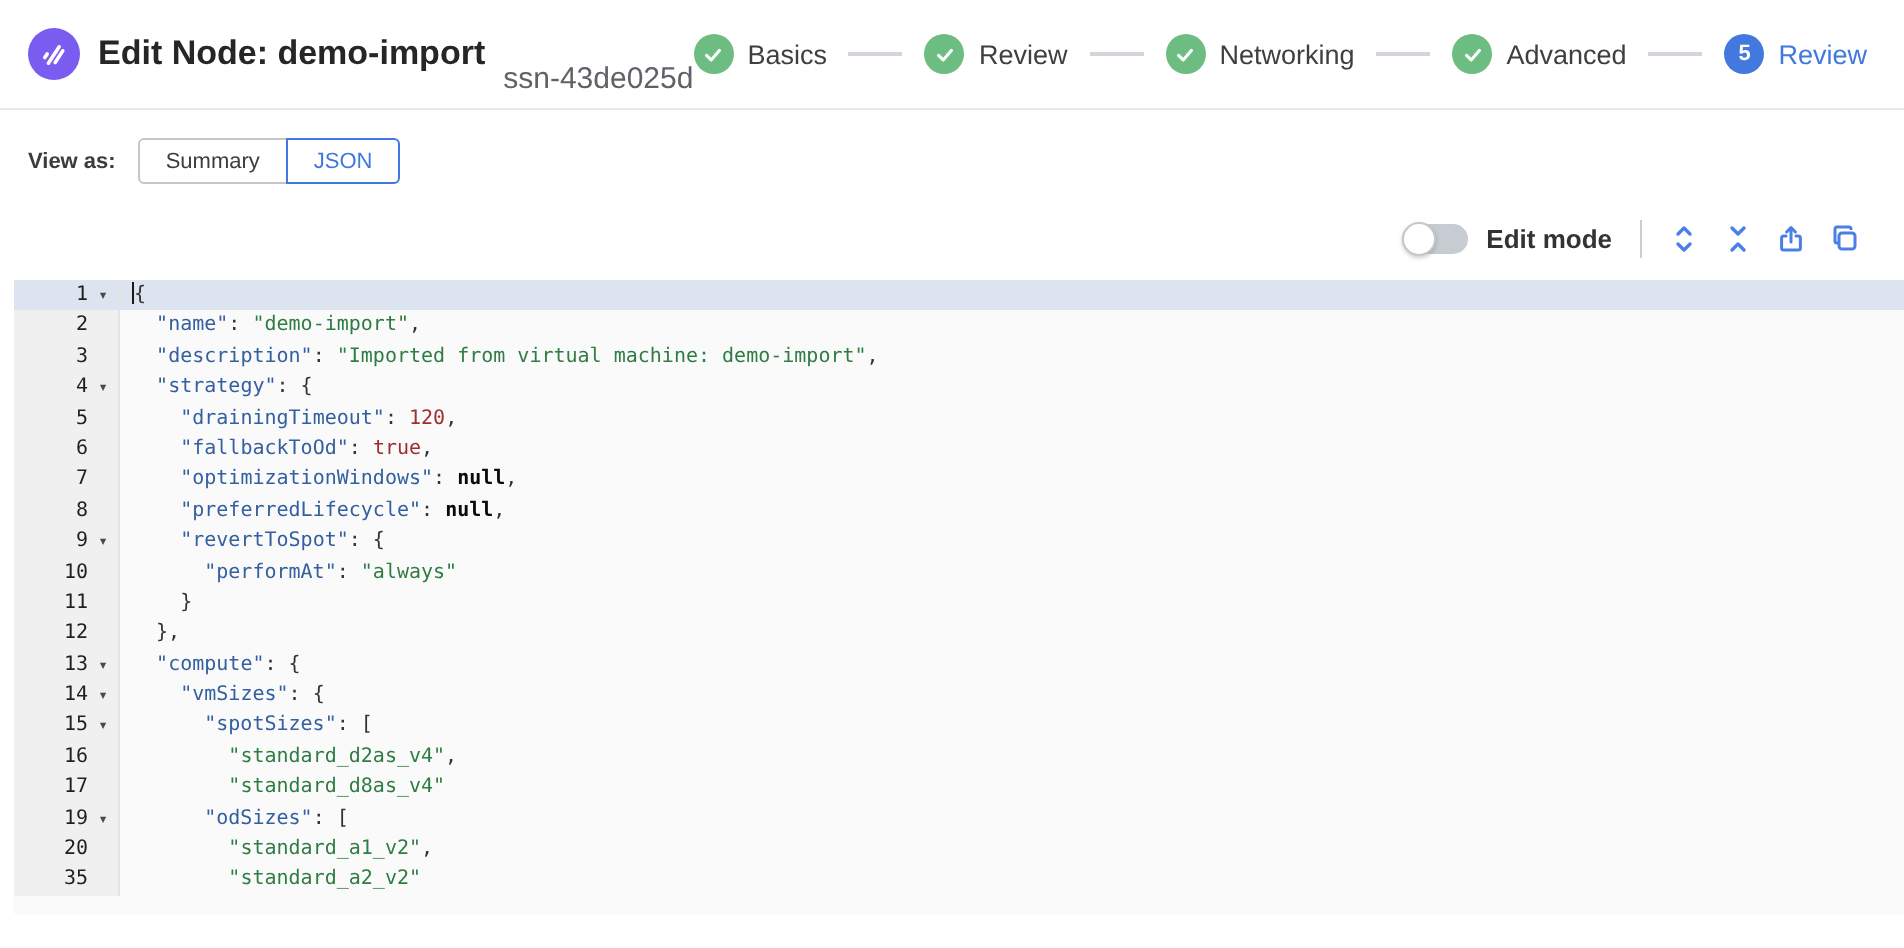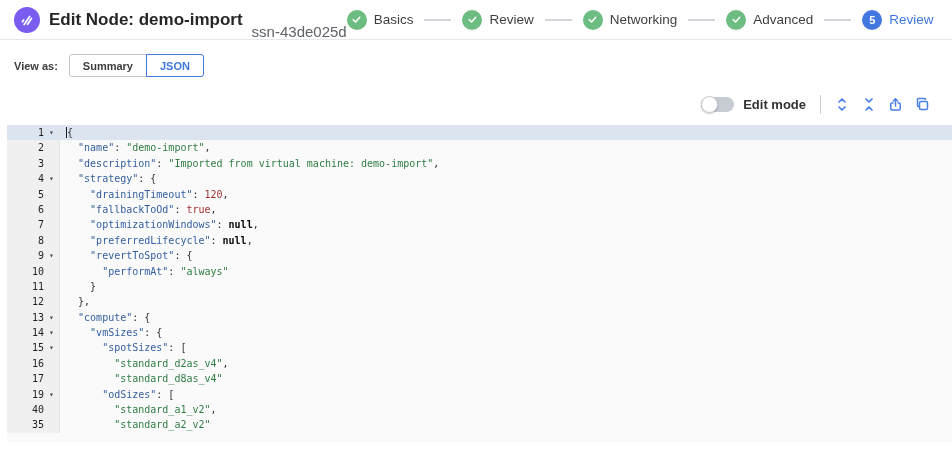--- a/index.html
+++ b/index.html
@@ -1,40 +1,40 @@
 <!DOCTYPE html>
 <html><head>
 <meta charset="utf-8">
 <style>
   * { box-sizing: border-box; margin: 0; padding: 0; }
   html,body { width:952px; height:474px; background:#fff; overflow:hidden;
     font-family:"Liberation Sans", sans-serif; }
 
   
-  .header { display:flex; align-items:center; height:40px;
+  .header { display:flex; align-items:center; height:55px;
     padding:0 20px 0 14px; border-bottom:1px solid #e6e8ec; }
   .logo { width:26px; height:26px; border-radius:50%; background:#7a5cf0;
     margin-right:9px; flex:0 0 auto; display:flex; align-items:center; justify-content:center; }
   .title { font-size:17px; font-weight:bold; color:#262626; white-space:nowrap; }
   .subtitle { font-size:15px; color:#5f6368; margin-left:9px; white-space:nowrap;margin-top:24px; }
 
   .stepper { margin-left:auto; display:flex; align-items:center; }
   .step { display:flex; align-items:center; }
   .step-circle { width:20px; height:20px; border-radius:50%; display:flex;
     align-items:center; justify-content:center; flex:0 0 auto; }
   .step.done .step-circle { background:#6dbd82; }
   .step.active .step-circle { background:#4478e1; color:#fff; font-size:11px; font-weight:bold; }
   .step-label { font-size:13.5px; color:#3f3f3f; margin-left:7px; white-space:nowrap; }
   .step.active .step-label { color:#3f79e0; }
   .connector { width:27px; height:2px; background:#d2d6db; margin:0 11px; }
 
   
   .viewas-row { display:flex; align-items:center; margin:14px 0 0 14px; height:23px; }
   .viewas-label { font-size:11px; font-weight:bold; color:#3c3c3c; margin-right:11px; }
-  .seg-btn { font-size:11px; font-weight:bold; height:23px; padding:0 13px;
+  .seg-btn { font-size:11px; font-weight:normal; height:23px; padding:0 13px;
     background:#fff; border:1px solid #c6c6c6; color:#3c3c3c; cursor:pointer;
     font-family:"Liberation Sans",sans-serif; }
   .seg-btn.first { border-radius:3px 0 0 3px; }
   .seg-btn.last  { border-radius:0 3px 3px 0; margin-left:-1px; }
   .seg-btn.selected { color:#3f79e0; border-color:#4478e1; position:relative; z-index:1; }
 
   
   .toolbar-row { display:flex; align-items:center; justify-content:flex-end;
     margin-top:15px; height:24px; padding-right:16px;margin-left:48px; }
   .toggle { width:33px; height:15px; border-radius:8px; background:#c7ccd3;
@@ -290,21 +290,21 @@
     </div>
     <div class="code-line">
       <div class="gutter-cell">
         <span class="lnum">19</span>
         <span class="fold">▾</span>
       </div>
       <div class="code-cell"><span class="tk-p">      </span><span class="tk-k">"odSizes"</span><span class="tk-p">: [</span></div>
     </div>
     <div class="code-line">
       <div class="gutter-cell">
-        <span class="lnum">40</span>
+        <span class="lnum">20</span>
         <span class="fold"></span>
       </div>
       <div class="code-cell"><span class="tk-p">        </span><span class="tk-s">"standard_a1_v2"</span><span class="tk-p">,</span></div>
     </div>
     <div class="code-line">
       <div class="gutter-cell">
         <span class="lnum">35</span>
         <span class="fold"></span>
       </div>
       <div class="code-cell"><span class="tk-p">        </span><span class="tk-s">"standard_a2_v2"</span></div>

